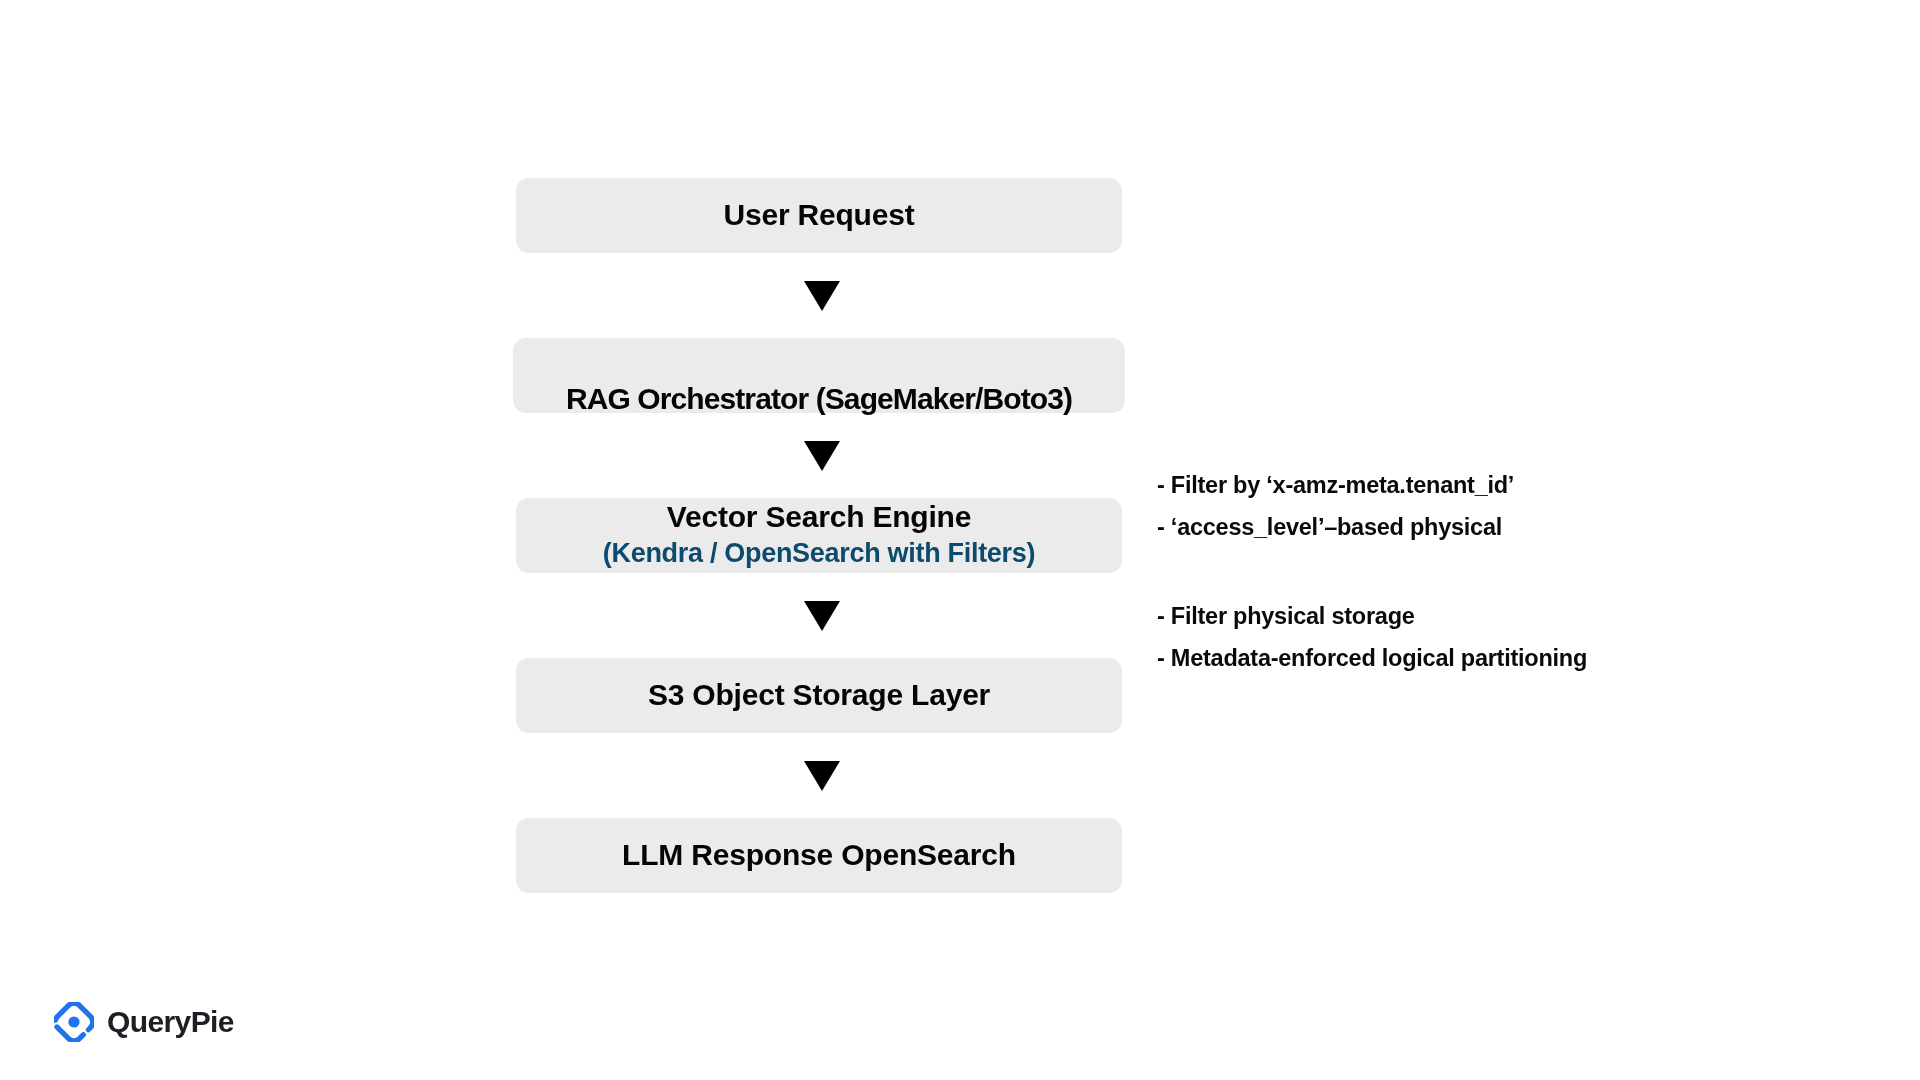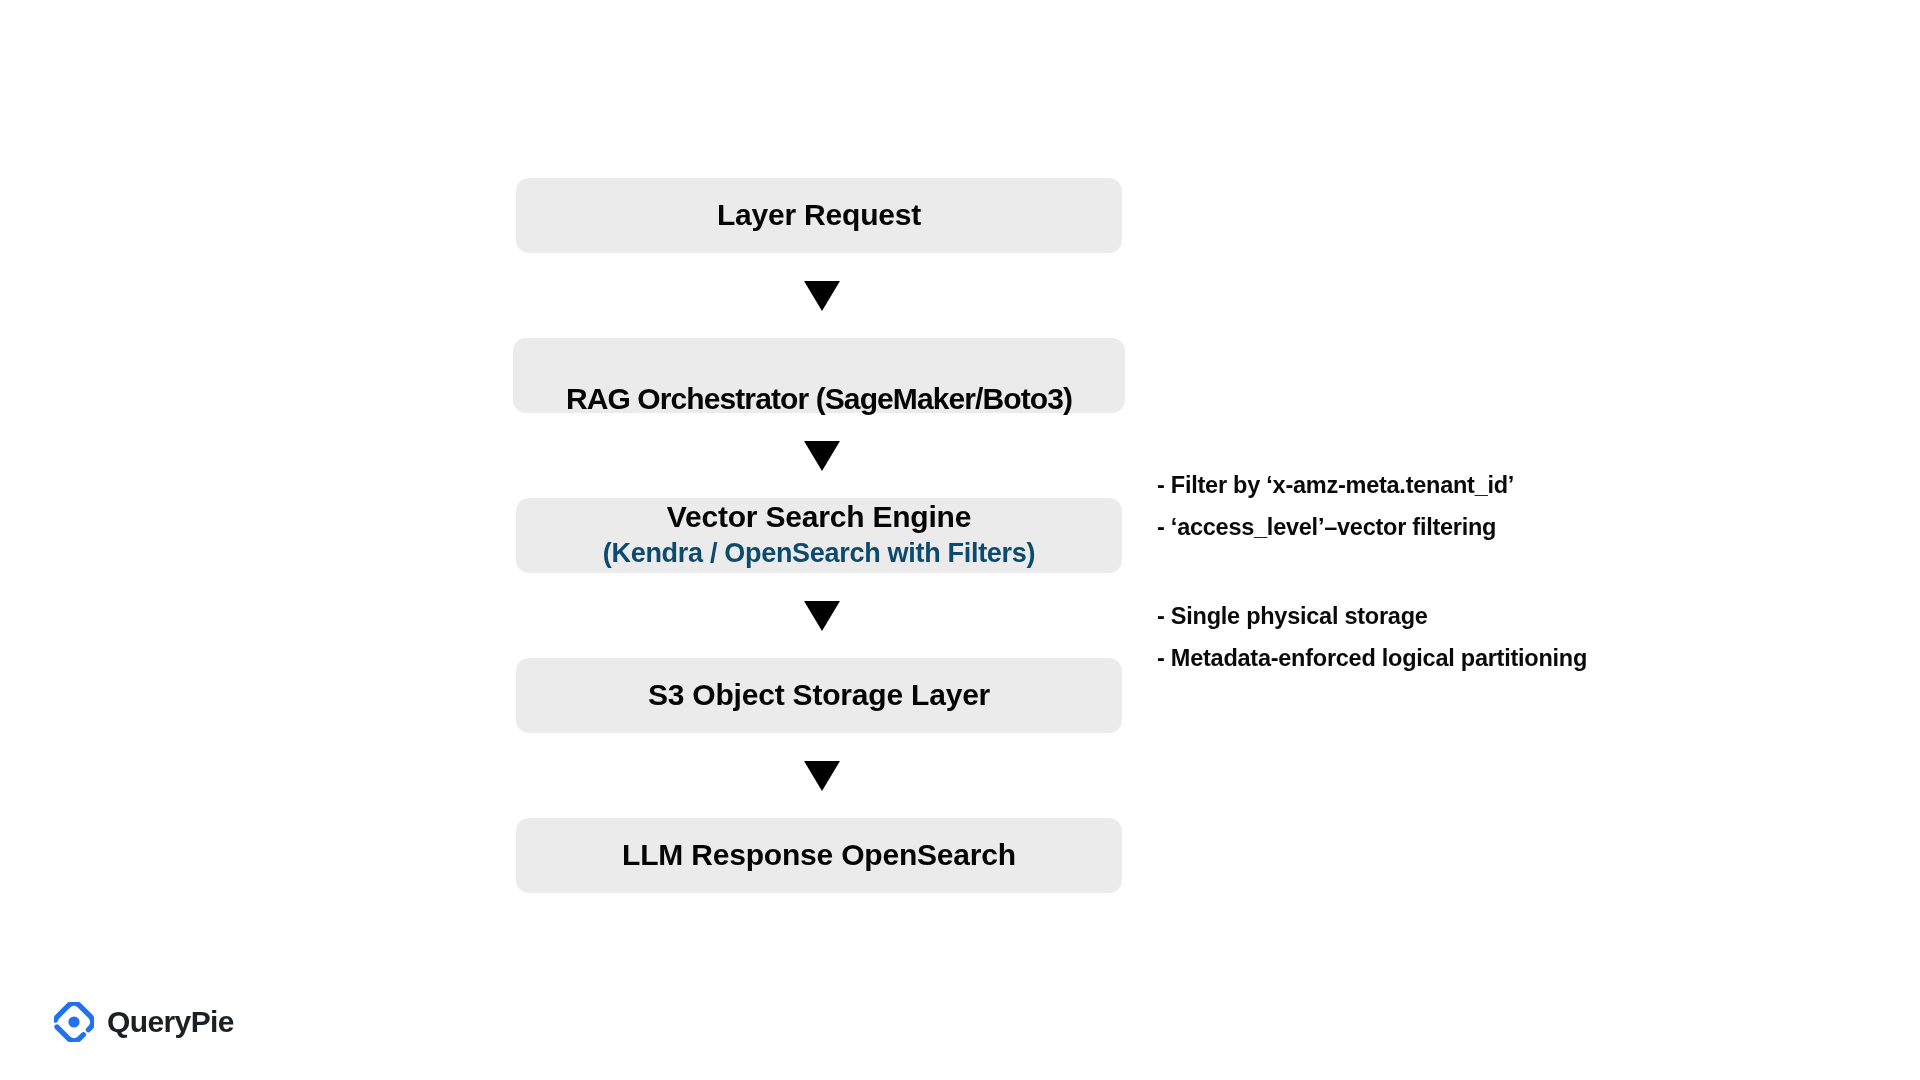--- a/index.html
+++ b/index.html
@@ -131,21 +131,21 @@
   }
 </style>
 </head>
 <body>
 
 <div id="canvas">
 
   <div class="flow-col">
 
     <div class="node">
-      <div class="node-title">Layer Request</div>
+      <div class="node-title">User Request</div>
     </div>
 
     <div class="arrow-wrap">
       <div class="arrow"></div>
     </div>
 
     <div class="node wide">
       <div class="node-title tight">RAG Orchestrator (SageMaker/Boto3)</div>
     </div>
 
@@ -172,25 +172,25 @@
 
     <div class="node">
       <div class="node-title">LLM Response OpenSearch</div>
     </div>
 
   </div>
 
 
   <div class="annotation ann-vector">
     <div class="line">- Filter by ‘x-amz-meta.tenant_id’</div>
-    <div class="line">- ‘access_level’–vector filtering</div>
+    <div class="line">- ‘access_level’–based physical</div>
   </div>
 
   <div class="annotation ann-s3">
-    <div class="line">- Single physical storage</div>
+    <div class="line">- Filter physical storage</div>
     <div class="line">- Metadata-enforced logical partitioning</div>
   </div>
 
   <div class="logo">
     <svg class="logo-mark" viewBox="0 0 40 40">
       <g transform="rotate(45 20 20)">
         <path d="M12 4.4 H27.6 A8 8 0 0 1 35.6 12.4 V27.6 A8 8 0 0 1 27.6 35.6 H12.4 A8 8 0 0 1 4.4 27.6 V12.4 A8 8 0 0 1 12.4 4.4" fill="none" stroke="#2272EB" stroke-width="5.2" stroke-linecap="round" stroke-dasharray="34 7 34 7" stroke-dashoffset="3"></path>
       </g>
       <circle cx="20" cy="20" r="5.6" fill="#2272EB"></circle>
     </svg>

